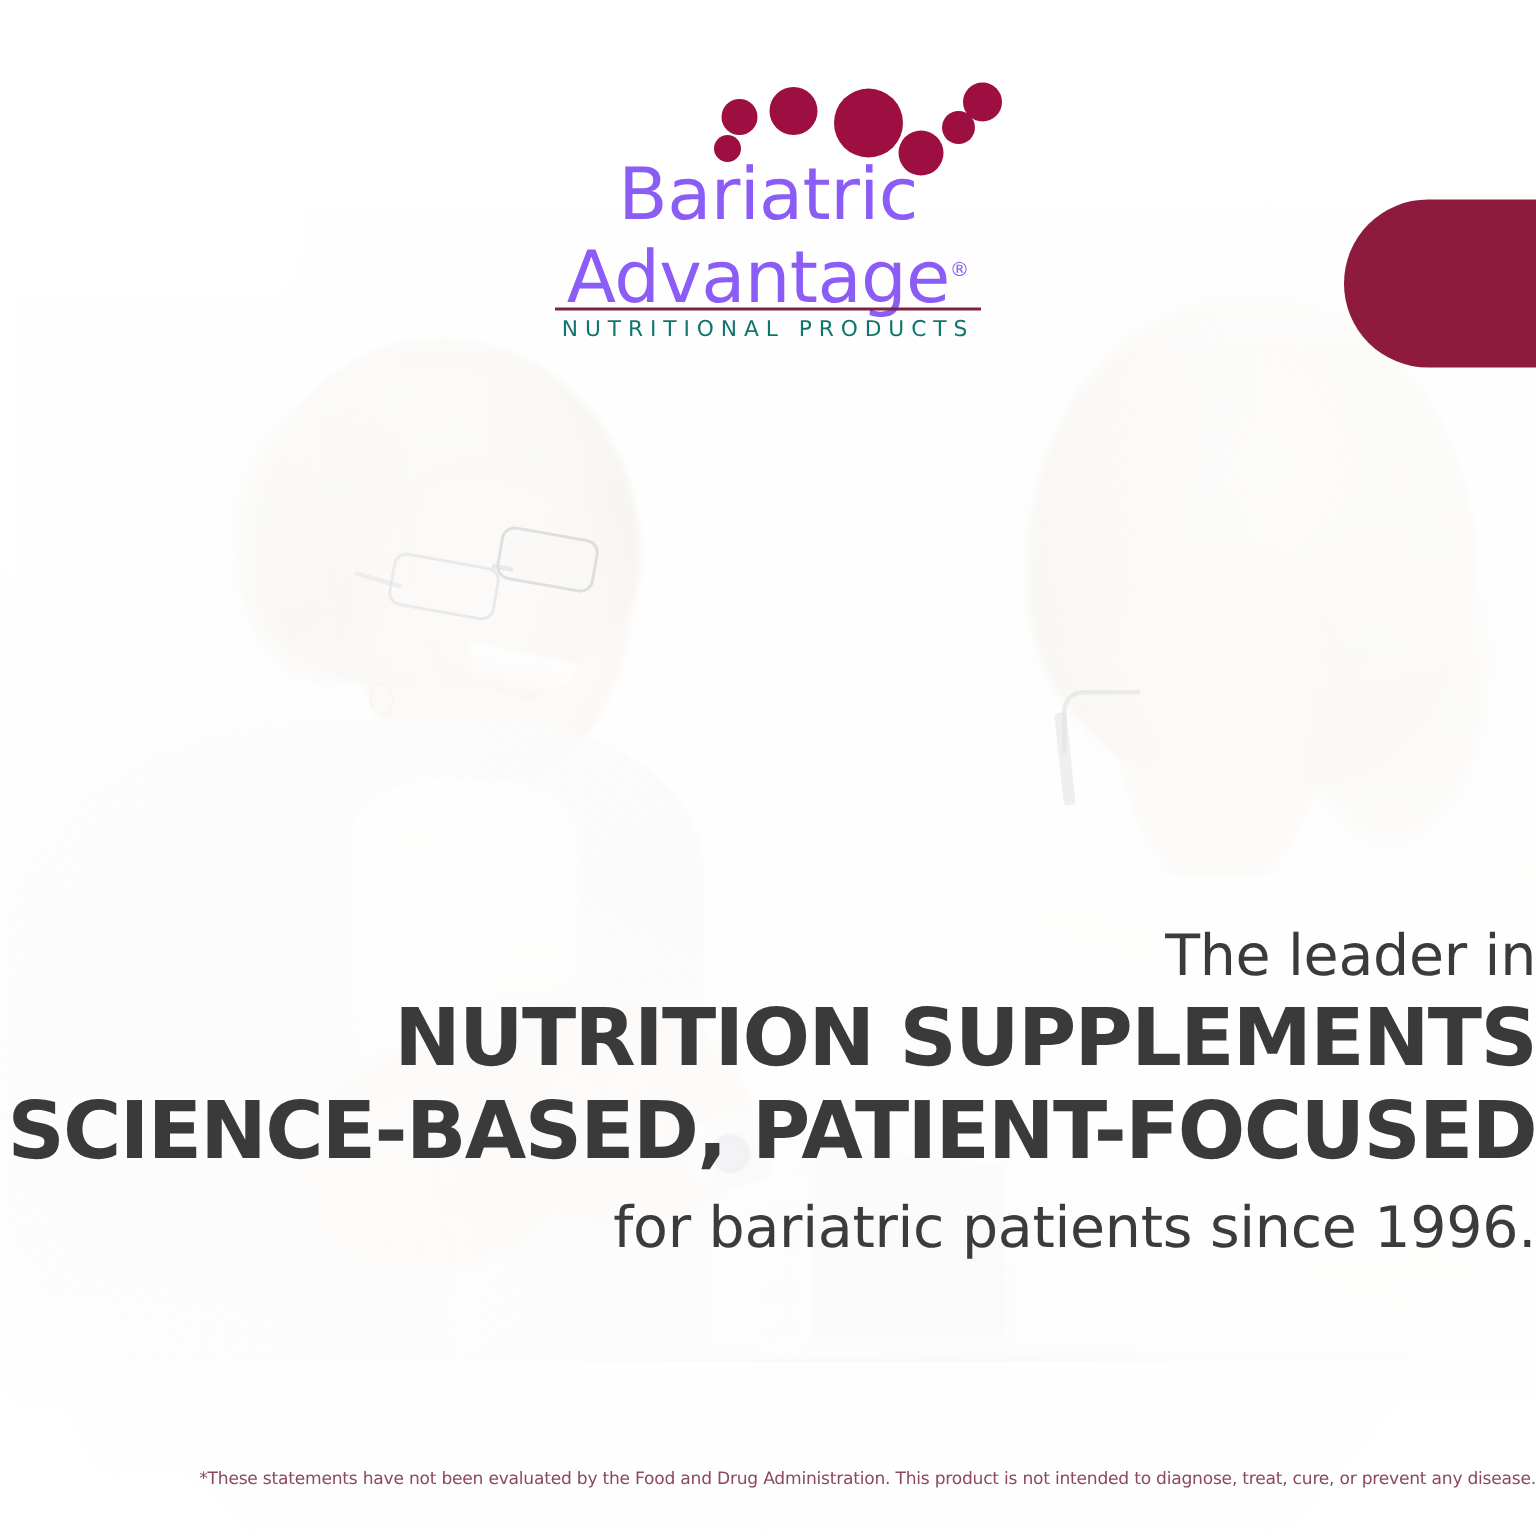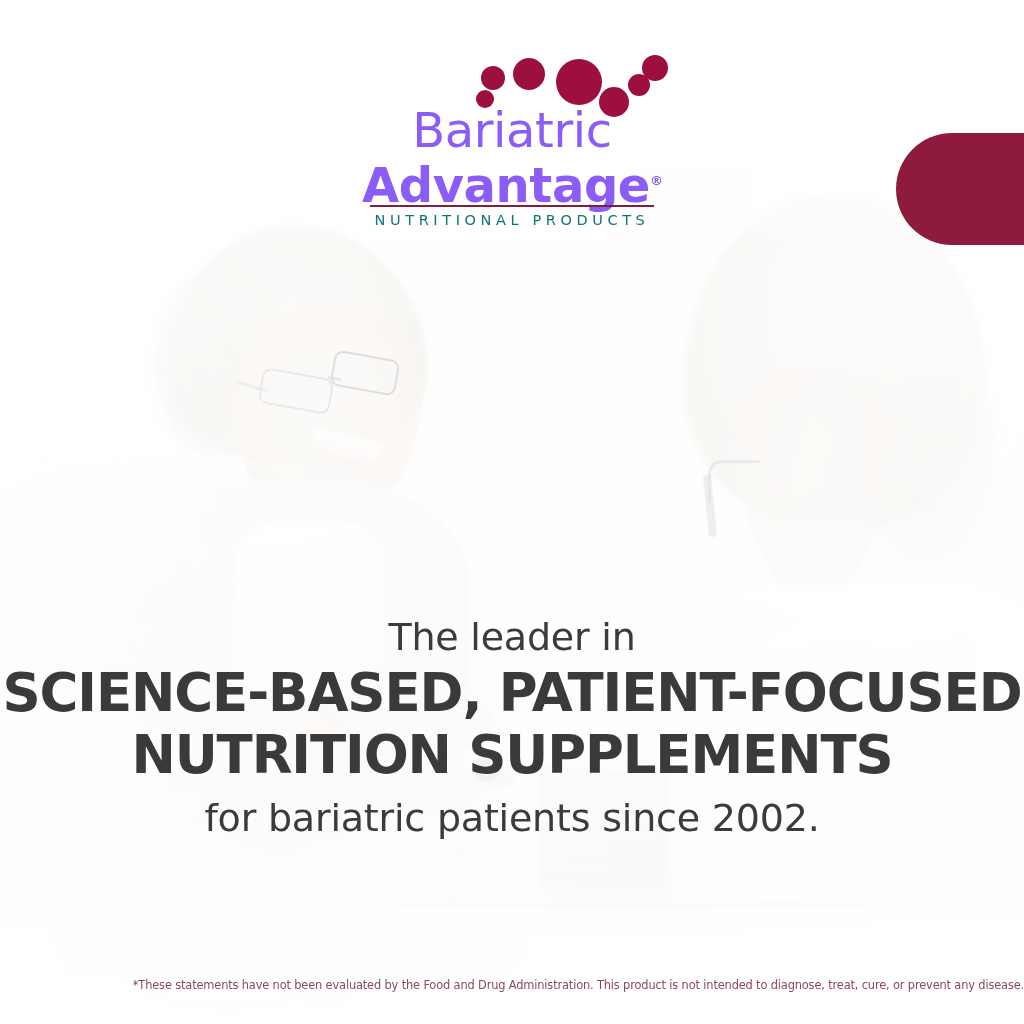--- a/index.html
+++ b/index.html
@@ -290,40 +290,40 @@
 
   .logo .wordmark {
     position:absolute; left:0; top:38px; width:300px;
     text-align:center;
     color:#8b5cf6;
     font-family:"DejaVu Sans", sans-serif;
     font-weight:400;
     letter-spacing:-.4px;
   }
   .logo .line1 { font-size:48px; line-height:52px; }
-  .logo .line2 { font-size:48px; line-height:50px; position:relative;font-weight:bold; }
+  .logo .line2 { font-size:48px; line-height:50px; position:relative; }
   .logo .reg {
     font-size:13px; vertical-align:super; letter-spacing:0;
   }
   .logo .rule {
     position:absolute; left:8px; top:139px; width:284px; height:1.6px;
     background:#7d2140;
   }
   .logo .tagline {
     position:absolute; left:0; top:146px; width:300px;
     text-align:center;
     font-family:"DejaVu Sans", sans-serif;
     font-size:14.5px; letter-spacing:4.6px;
     color:#0f766e;
   }
 
   
   .headline {
     position:absolute; left:0; top:612px; width:1024px;
-    text-align:center;
+    text-align:right;
     color:#3b3b3b;
     font-family:"DejaVu Sans", sans-serif;
   }
   .headline .eyebrow {
     font-size:38px; font-weight:400; line-height:50px; letter-spacing:-.2px;
   }
   .headline .big {
     font-size:53px; font-weight:700; line-height:62px; letter-spacing:-1.1px;
     color:#3a3a3a;
   }
@@ -416,20 +416,20 @@
       <div class="line1">Bariatric</div>
       <div class="line2"><span>Advantage</span><span class="reg">®</span></div>
     </div>
 
     <div class="rule" style="background: rgb(125, 33, 64);"></div>
     <div class="tagline">NUTRITIONAL PRODUCTS</div>
   </div>
 
   <div class="headline">
     <div class="eyebrow">The leader in</div>
+    <div class="big" style="color: rgb(58, 58, 58);">NUTRITION SUPPLEMENTS</div>
     <div class="big" style="color: rgb(58, 58, 58);">SCIENCE-BASED, PATIENT-FOCUSED</div>
-    <div class="big" style="color: rgb(58, 58, 58);">NUTRITION SUPPLEMENTS</div>
-    <div class="sub">for bariatric patients since 2002.</div>
+    <div class="sub">for bariatric patients since 1996.</div>
   </div>
 
   <div class="disclaimer" style="color: rgb(138, 74, 94);">*These statements have not been evaluated by the Food and Drug Administration. This product is not intended to diagnose, treat, cure, or prevent any disease.</div>
 
 </div>
 
 </body></html>

